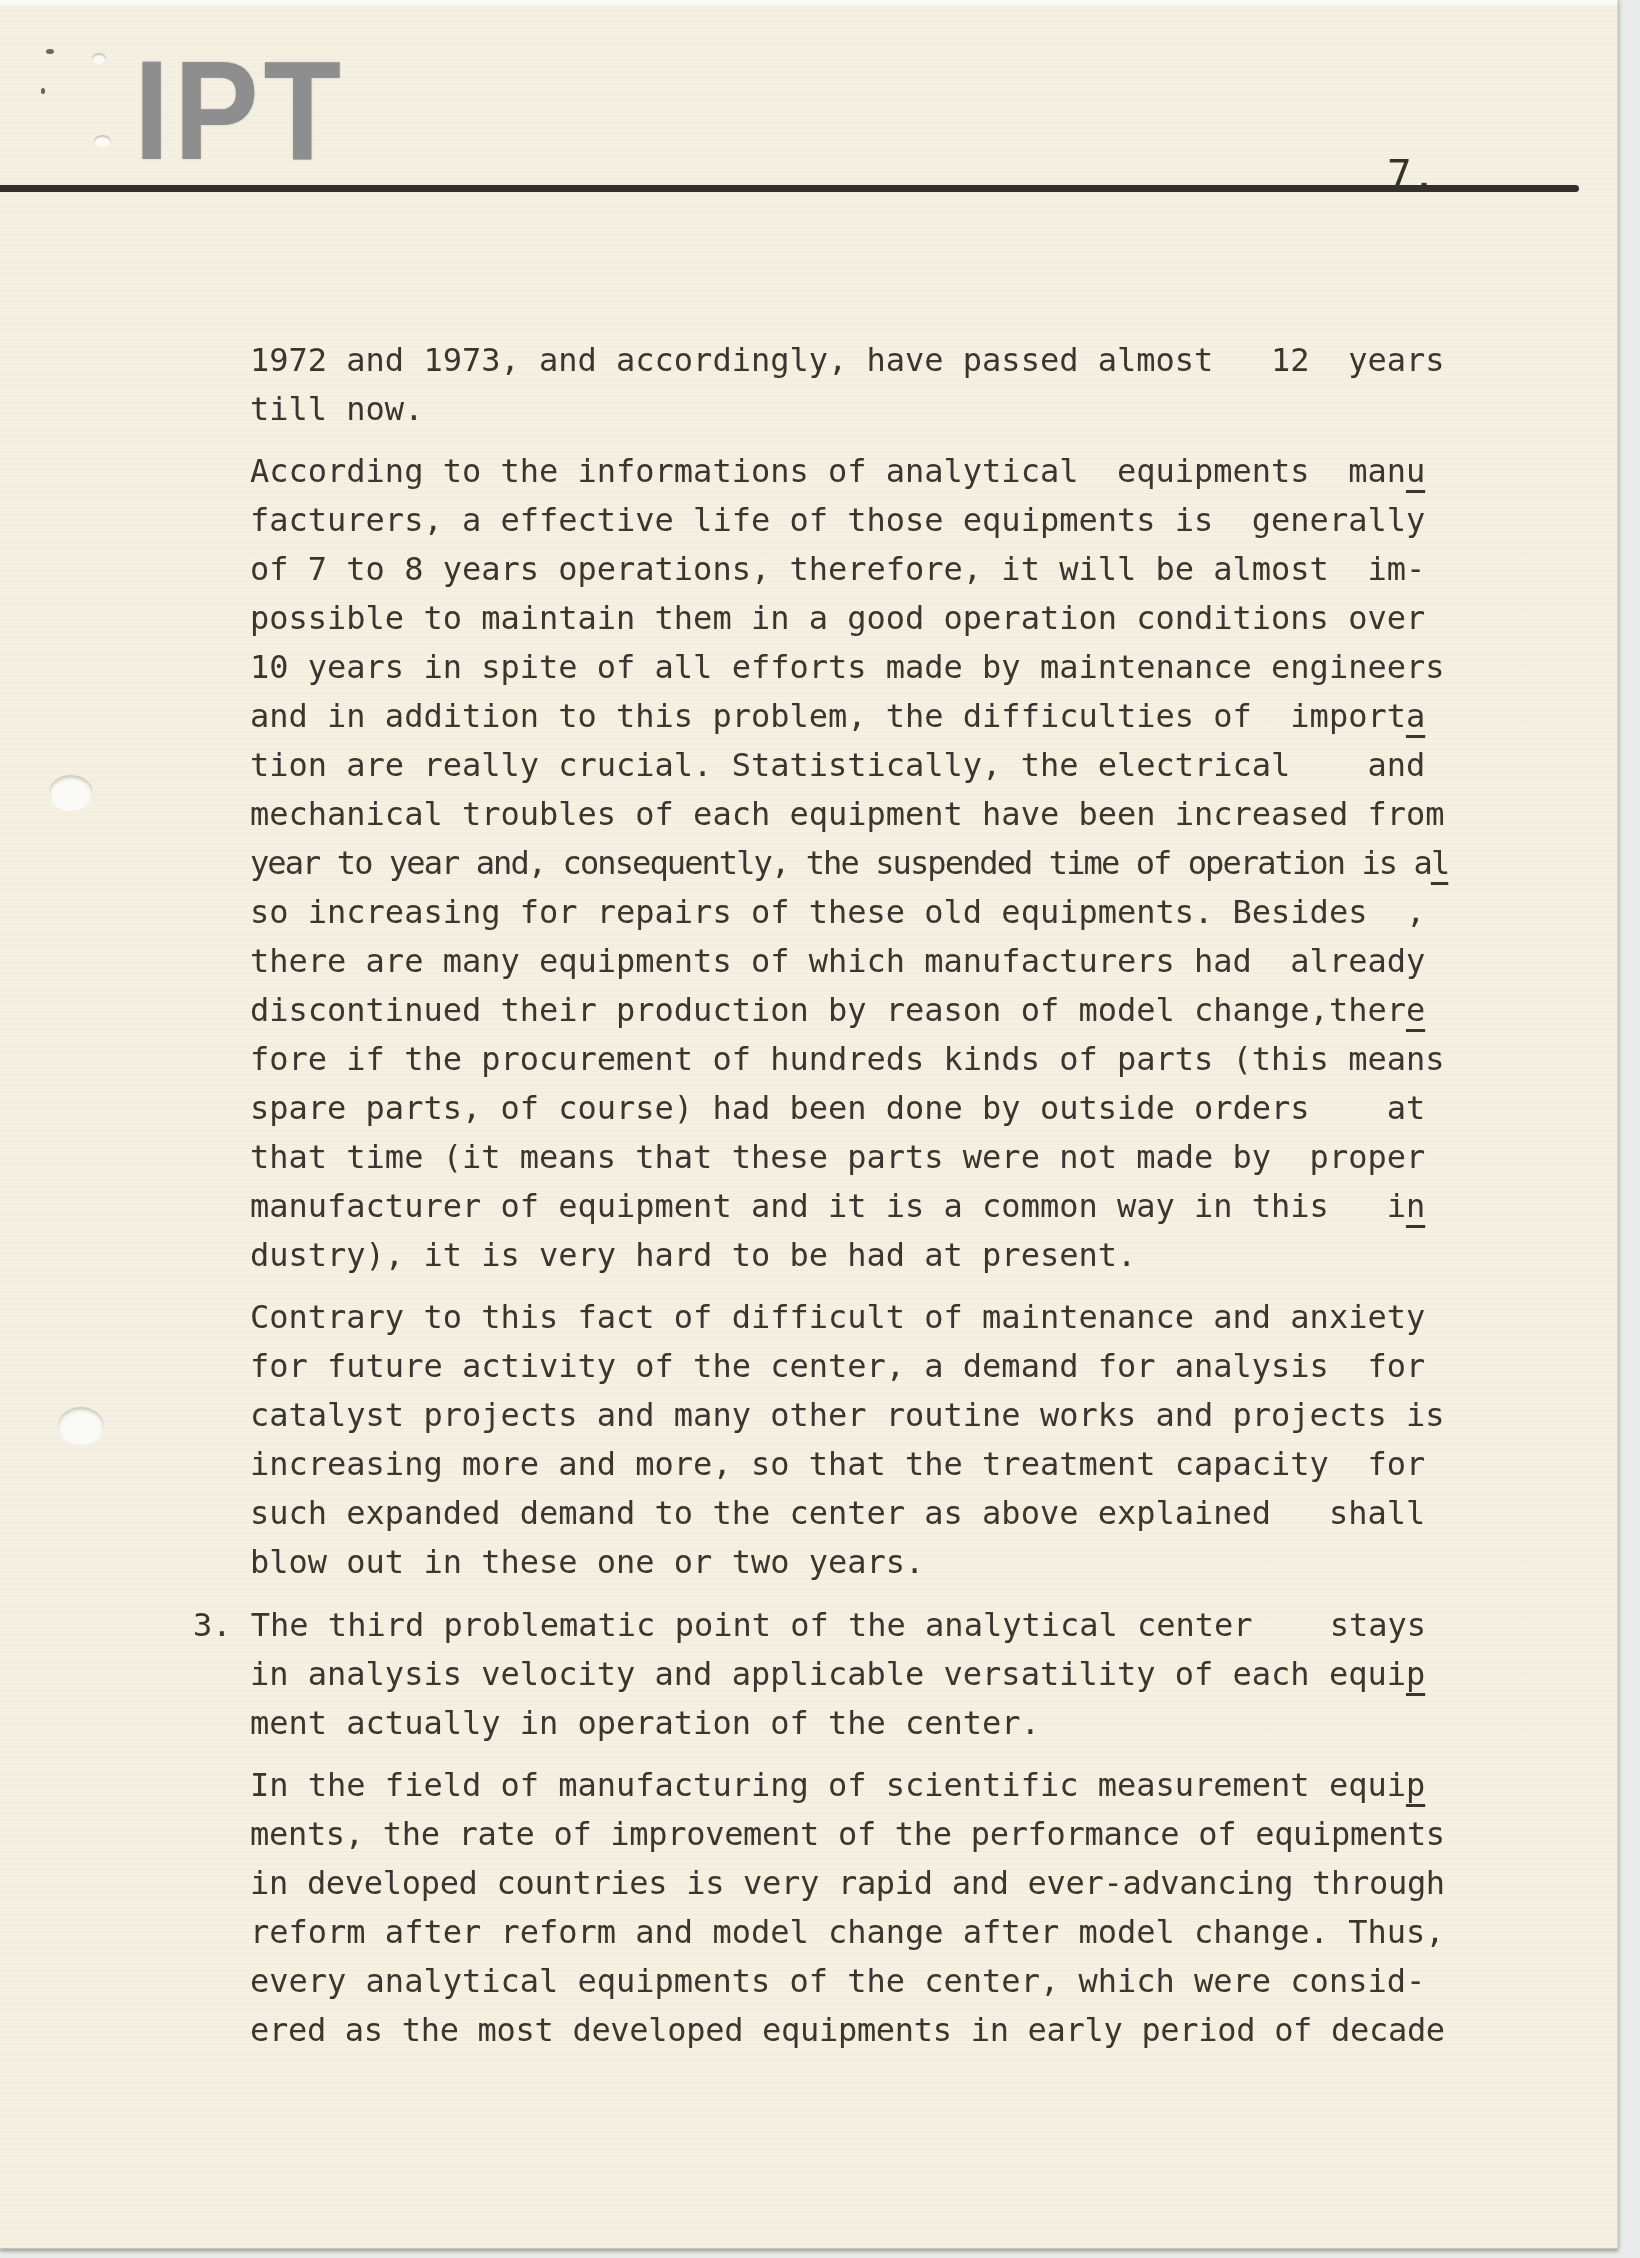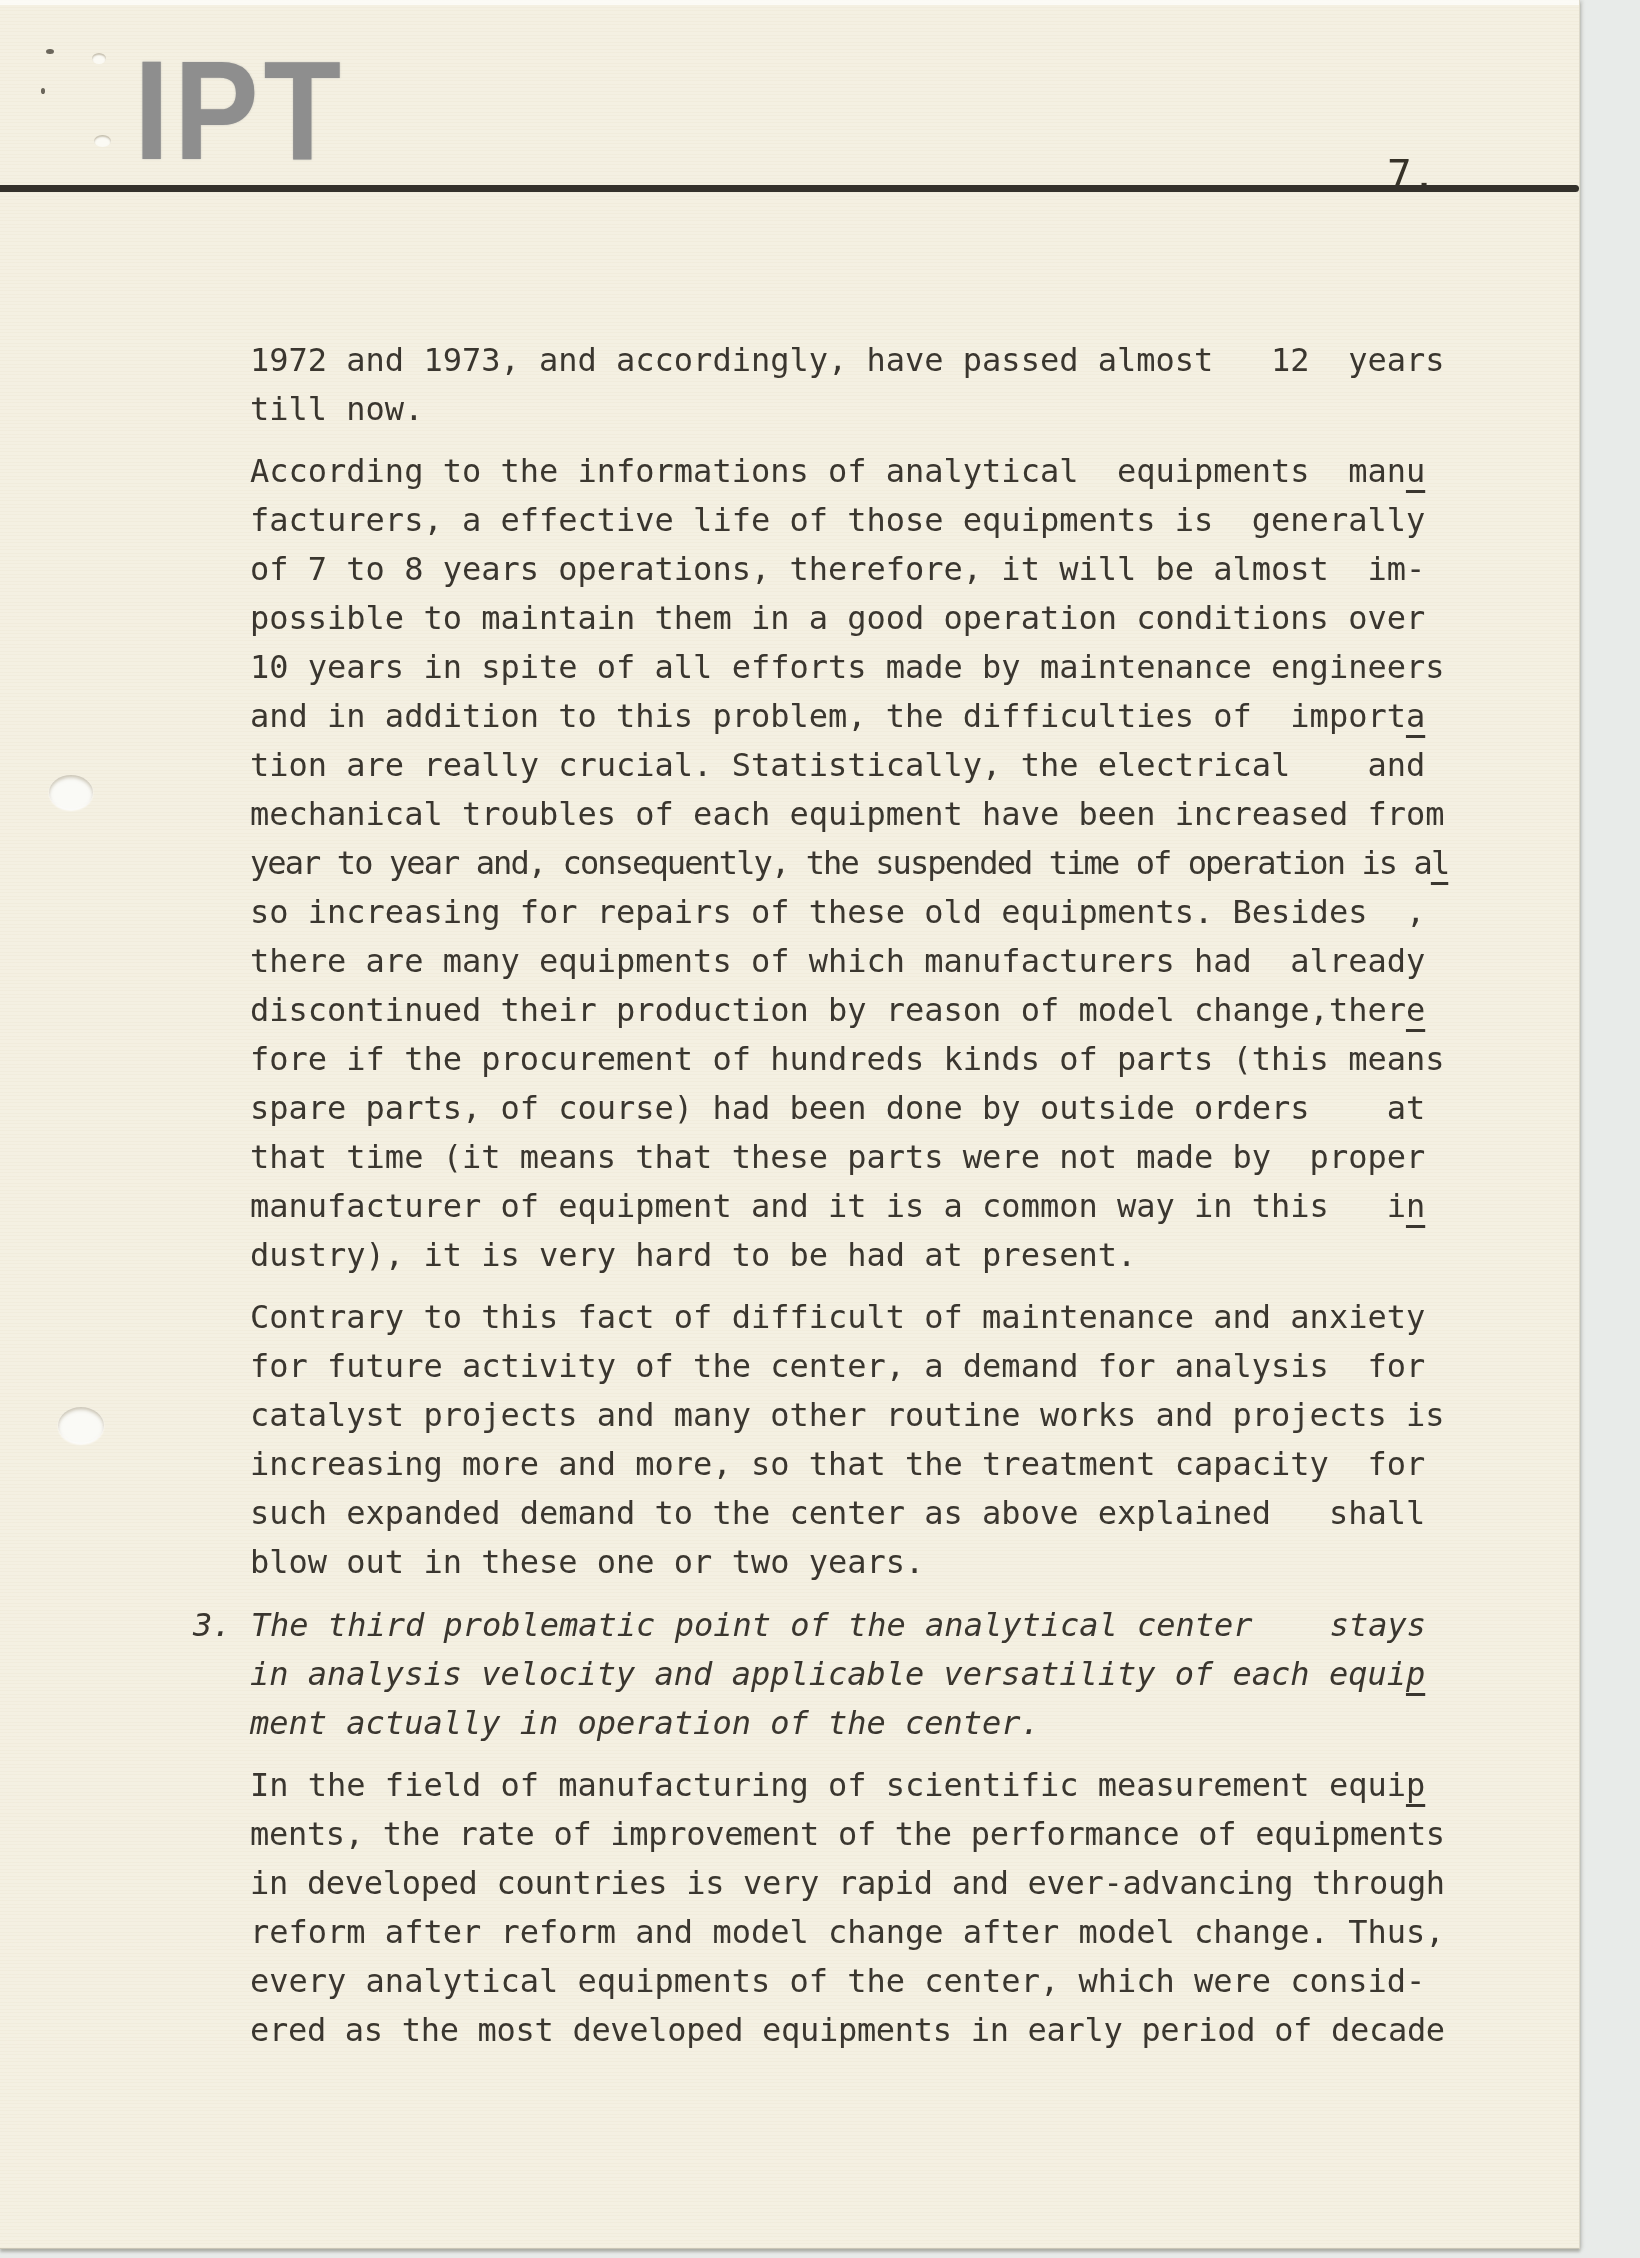--- a/index.html
+++ b/index.html
@@ -15,20 +15,21 @@
     position: absolute; left: 0; top: 0;
     width: 1579px; height: 2248px;
     background:
       repeating-linear-gradient(180deg,
         rgba(190,170,125,0.055) 0px, rgba(190,170,125,0.055) 0.9px,
         rgba(255,255,255,0.0) 0.9px, rgba(255,255,255,0.0) 3.5px),
       #f4f0e2;
     box-shadow: 2.6px 0 3.5px rgba(90,90,80,0.18), 0 2.6px 2.6px rgba(80,80,70,0.35);
     border-right: 1.8px solid #ddd9ca;
     border-bottom: 1.8px solid #c9c5b6;
+    padding-left: 38px;
   }
   .paper-top-edge {
     position: absolute; left: 0; top: 0; width: 100%; height: 5.3px;
     background: rgba(253,253,249,0.85);
   }
   .logo {
     position: absolute; left: 134px; top: 40px;
     font-family: "Liberation Sans", sans-serif;
     font-weight: bold;
     font-size: 141px; line-height: 1;
@@ -49,21 +50,21 @@
     color: #363228;
   }
   .content {
     position: absolute; left: 250px; top: 336px;
     font-size: 32px; line-height: 49px;
     color: #3a362f;
     white-space: pre;
   }
   .paragraph { margin: 0 0 13.2px 0; }
   .paragraph:last-child { margin-bottom: 12px; }
-  .paragraph.hanging { margin-left: -57px; font-style: italic; }
+  .paragraph.hanging { margin-left: -57px; }
   .paragraph.hanging .line:not(:first-child) { padding-left: 57px; }
   .line { height: 49px; }
   .tail {
     text-decoration: underline;
     text-decoration-thickness: 2.6px;
     text-underline-offset: 8px;
   }
   .hole {
     position: absolute;
     background: #fafaf6;

